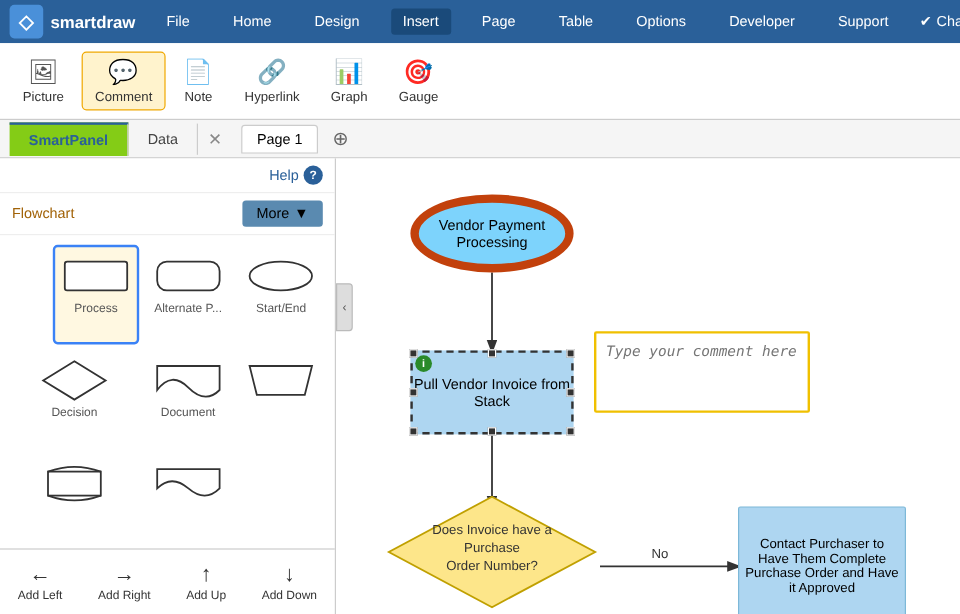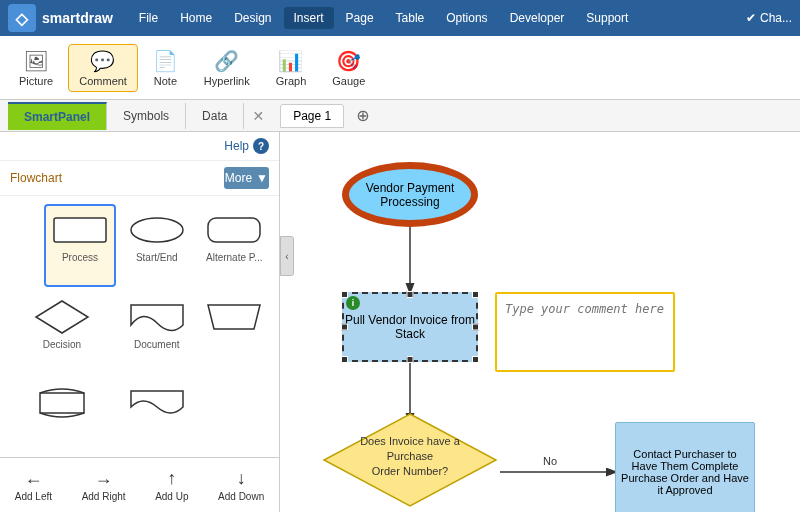--- a/index.html
+++ b/index.html
@@ -27,21 +27,21 @@
       height: 28px;
       background: #4a90d9;
       border-radius: 4px;
       display: flex;
       align-items: center;
       justify-content: center;
       font-size: 16px;
     }
     .menu-items {
       display: flex;
-      gap: 2px;
+      gap: 16px;
       flex: 1;
     }
     .menu-item {
       padding: 4px 10px;
       border-radius: 3px;
       cursor: pointer;
       font-size: 12px;
       color: white;
     }
     .menu-item.active { background: #1a4a7a; }
@@ -173,23 +173,23 @@
       justify-content: space-between;
       padding: 6px 10px;
       border-bottom: 1px solid #eee;
     }
     .flowchart-label {
       font-size: 12px;
       color: #a16207;
     }
     .more-btn {
       background: #5a8ab0;
-      color: #ffffff;
+      color: #000000;
       border: none;
-      padding: 4px 1px;
+      padding: 4px 12px;
       border-radius: 3px;
       cursor: pointer;
       font-size: 12px;
       display: flex;
       align-items: center;
       gap: 4px;
     }
     #shapes-grid {
       display: grid;
       grid-template-columns: repeat(3, 1fr);
@@ -356,21 +356,20 @@
     <span>Graph</span>
   </div>
   <div class="tool-btn">
     <span class="tool-icon">🎯</span>
     <span>Gauge</span>
   </div>
 </div>
 
 <div id="tabs-row">
   <div class="tab active">SmartPanel</div>
-  <div class="tab">Symbols</div>
   <div class="tab">Data</div>
   <div class="tab-close">✕</div>
   <div class="page-tab">
     <div class="page-tab-item">Page 1</div>
     <div class="add-page">⊕</div>
   </div>
 </div>
 
 <div id="main">
 
@@ -393,30 +392,30 @@
 
       <div class="shape-item selected">
         <svg class="shape-svg" viewBox="0 0 60 36">
           <rect x="4" y="6" width="52" height="24" rx="2" ry="2" fill="white" stroke="#333" stroke-width="1.5"></rect>
         </svg>
         <span class="shape-name">Process</span>
       </div>
 
       <div class="shape-item">
         <svg class="shape-svg" viewBox="0 0 60 36">
+          <rect x="4" y="6" width="52" height="24" rx="8" ry="8" fill="white" stroke="#333" stroke-width="1.5"></rect>
+        </svg>
+        <span class="shape-name">Alternate P...</span>
+      </div>
+
+      <div class="shape-item">
+        <svg class="shape-svg" viewBox="0 0 60 36">
           <ellipse cx="30" cy="18" rx="26" ry="12" fill="white" stroke="#333" stroke-width="1.5"></ellipse>
         </svg>
         <span class="shape-name">Start/End</span>
-      </div>
-
-      <div class="shape-item">
-        <svg class="shape-svg" viewBox="0 0 60 36">
-          <rect x="4" y="6" width="52" height="24" rx="8" ry="8" fill="white" stroke="#333" stroke-width="1.5"></rect>
-        </svg>
-        <span class="shape-name">Alternate P...</span>
       </div>
 
       <div class="shape-item">
         <svg class="shape-svg" viewBox="0 0 60 36">
           <polygon points="30,2 56,18 30,34 4,18" fill="white" stroke="#333" stroke-width="1.5"></polygon>
         </svg>
         <span class="shape-name">Decision</span>
       </div>
 
 
@@ -508,21 +507,21 @@
         <div style="position:absolute;top:-3px;right:-3px;width:7px;height:7px;background:#333;border:1px solid white;"></div>
         <div style="position:absolute;bottom:-3px;left:-3px;width:7px;height:7px;background:#333;border:1px solid white;"></div>
         <div style="position:absolute;bottom:-3px;right:-3px;width:7px;height:7px;background:#333;border:1px solid white;"></div>
         <div style="position:absolute;top:50%;left:-3px;width:7px;height:7px;background:#333;border:1px solid white;transform:translateY(-50%);"></div>
         <div style="position:absolute;top:50%;right:-3px;width:7px;height:7px;background:#333;border:1px solid white;transform:translateY(-50%);"></div>
         <div style="position:absolute;top:-3px;left:50%;width:7px;height:7px;background:#333;border:1px solid white;transform:translateX(-50%);"></div>
         <div style="position:absolute;bottom:-3px;left:50%;width:7px;height:7px;background:#333;border:1px solid white;transform:translateX(-50%);"></div>
         <span>Pull Vendor Invoice from Stack</span>
       </div>
 
-      <div class="fc-comment" style="left:215px;top:160px;width:180px;height:80px;display:flex;align-items:flex-start;justify-content:center;padding:8px;">
+      <div class="fc-comment" style="left:215px;top:144px;width:180px;height:68px;display:flex;align-items:flex-start;justify-content:center;padding:8px;">
         <textarea placeholder="Type your comment here" style="width: 100%; height: 100%; border: none; outline: none; resize: none; font-size: 12px; color: rgb(170, 170, 170); font-style: italic; background: transparent;"></textarea>
       </div>
 
       <div style="position:absolute;left:40px;top:278px;width:180px;height:100px;text-align:center;">
         <svg width="180" height="100" viewBox="0 0 180 100">
           <polygon points="90,4 176,50 90,96 4,50" fill="#fde68a" stroke="#c0a000" stroke-width="1.5"></polygon>
           <text x="90" y="35" text-anchor="middle" font-size="11" fill="#333">Does Invoice have a</text>
           <text x="90" y="50" text-anchor="middle" font-size="11" fill="#333">Purchase</text>
           <text x="90" y="65" text-anchor="middle" font-size="11" fill="#333">Order Number?</text>
         </svg>

